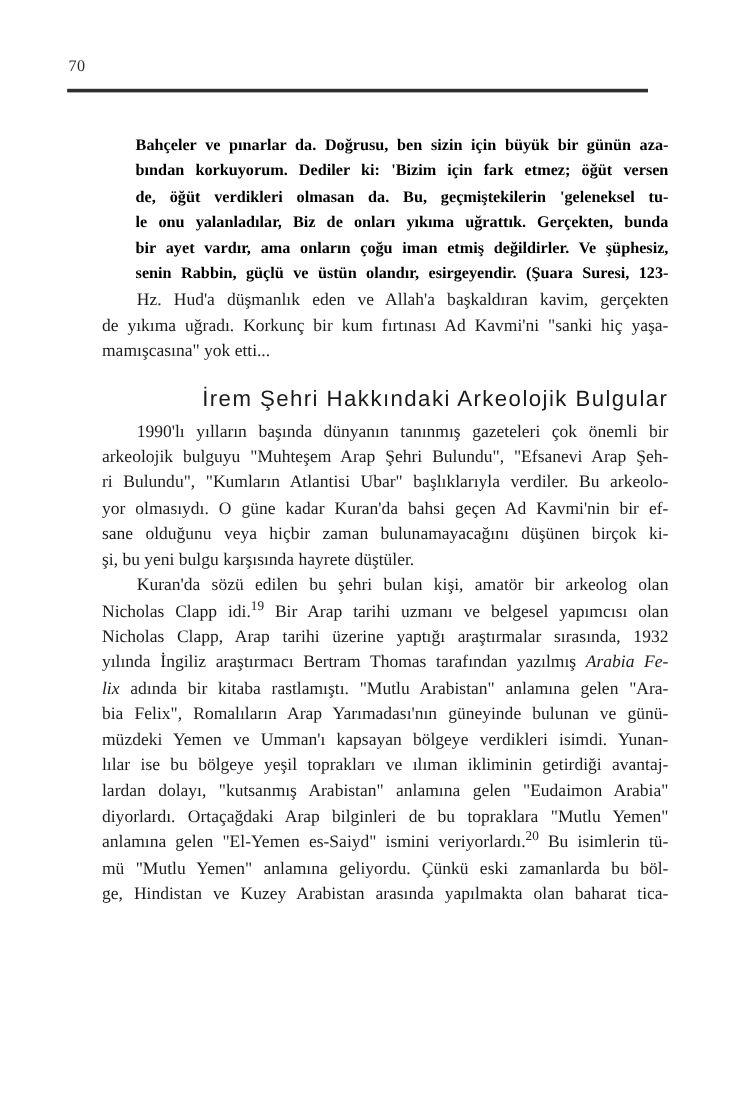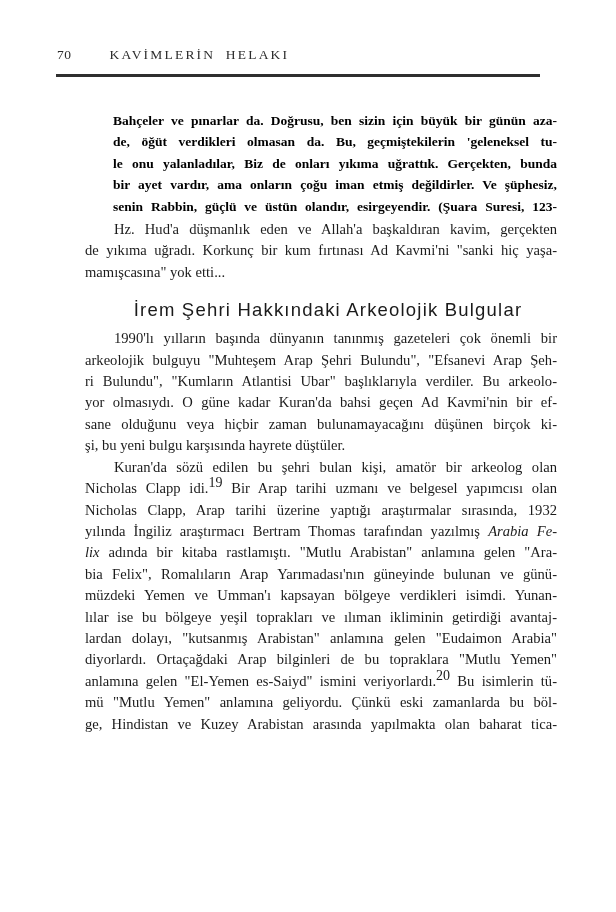--- a/index.html
+++ b/index.html
@@ -71,45 +71,45 @@
   .para + .para { margin-top: 0; }
   .quote + .para { margin-top: 2px; }
   .heading {
     font-family: "Liberation Sans", "DejaVu Sans", sans-serif;
     font-size: 18.5px;
     line-height: 26px;
     font-weight: 400;
     letter-spacing: 1.2px;
     color: #1a1a1a;
     margin: 14px 0 5px 14px;
-    text-align: center;
+    text-align: right;
   }
   sup.sup {
-    font-size: 14px;
+    font-size: 11px;
     line-height: 0;
     vertical-align: super;
     letter-spacing: 0;
   }
   .italic { font-style: italic; }
 </style>
 </head>
 <body>
 
 <div class="page">
 
   <div class="page-header">
     <span class="page-number">70</span>
-    <span class="running-head">KAVİMLERİN HELAKI</span>
   </div>
 
   <div class="header-rule"></div>
 
   <div class="page-body">
       <div class="quote">
         <div class="line">Bahçeler ve pınarlar da. Doğrusu, ben sizin için büyük bir günün aza-</div>
+        <div class="line">bından korkuyorum. Dediler ki: 'Bizim için fark etmez; öğüt versen</div>
         <div class="line">de, öğüt verdikleri olmasan da. Bu, geçmiştekilerin 'geleneksel tu-</div>
         <div class="line">le onu yalanladılar, Biz de onları yıkıma uğrattık. Gerçekten, bunda</div>
         <div class="line">bir ayet vardır, ama onların çoğu iman etmiş değildirler. Ve şüphesiz,</div>
         <div class="line">senin Rabbin, güçlü ve üstün olandır, esirgeyendir. (Şuara Suresi, 123-</div>
       </div>
       <div class="para">
         <div class="line indent">Hz. Hud'a düşmanlık eden ve Allah'a başkaldıran kavim, gerçekten</div>
         <div class="line">de yıkıma uğradı. Korkunç bir kum fırtınası Ad Kavmi'ni "sanki hiç yaşa-</div>
         <div class="line last">mamışcasına" yok etti...</div>
       </div>

